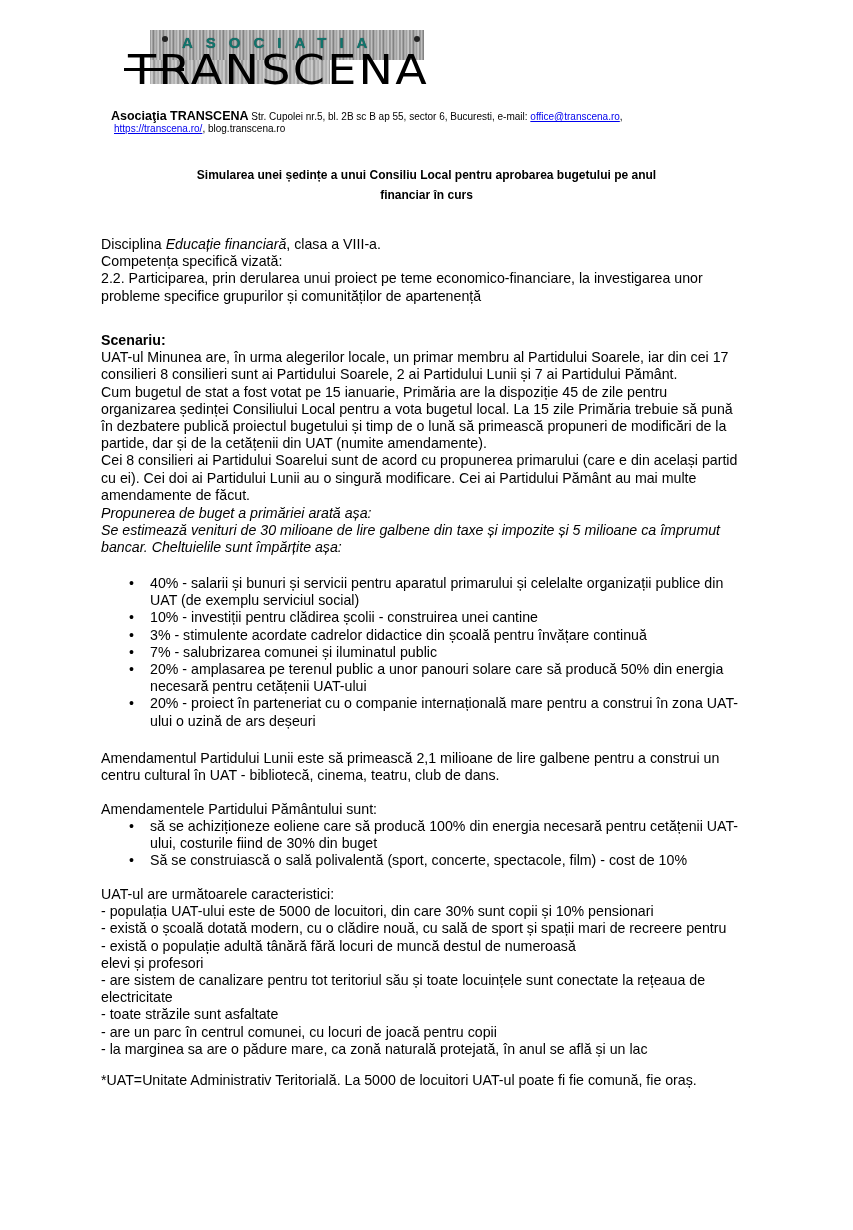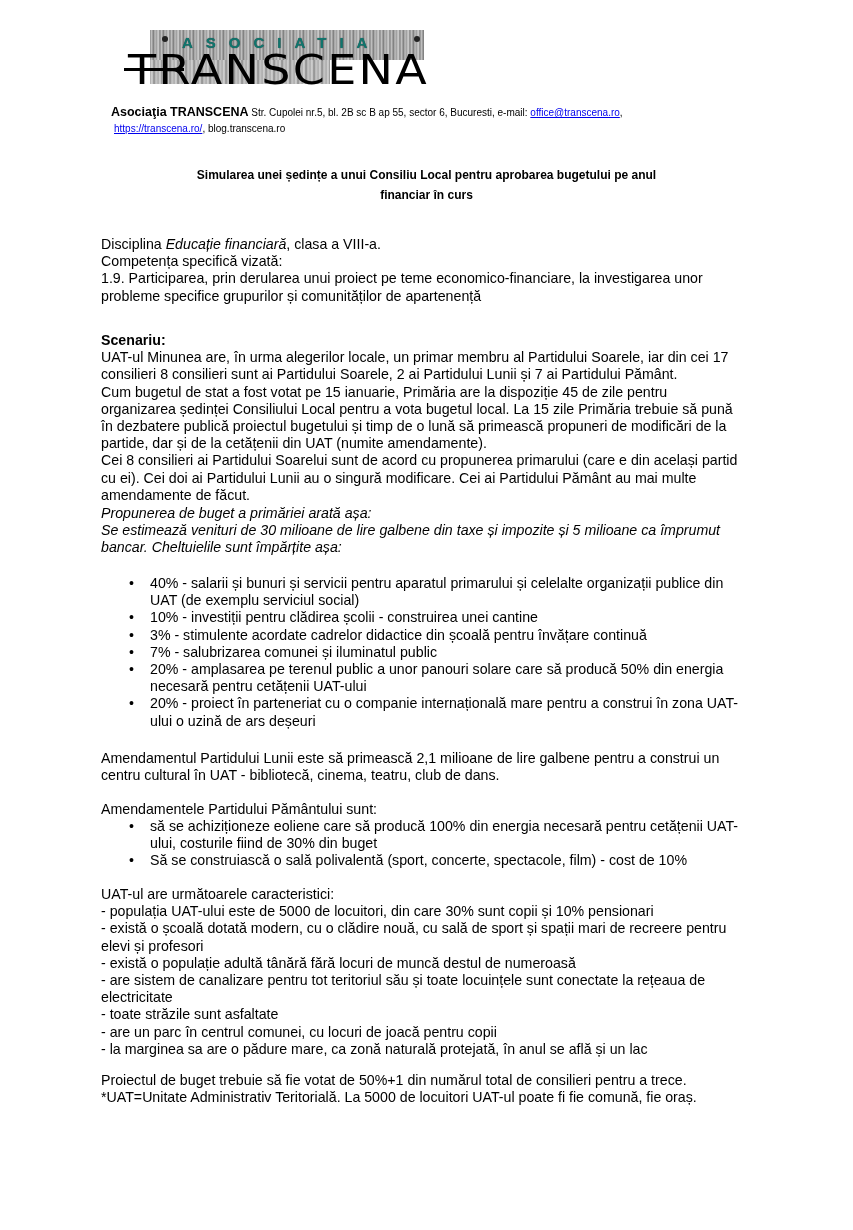--- a/index.html
+++ b/index.html
@@ -7,21 +7,21 @@
   .logo { position: absolute; left: 124px; top: 28px; width: 310px; height: 62px; }
   .logo-banner { position: absolute; left: 26px; top: 2px; width: 274px; height: 30px;
     background: repeating-linear-gradient(90deg, #8a8a8a 0px, #cfcfcf 2px, #6f6f6f 3px, #bdbdbd 5px, #9a9a9a 7px, #e0e0e0 8px, #7d7d7d 10px); }
   .logo-banner-lower { position: absolute; left: 26px; top: 32px; width: 180px; height: 24px;
     background: repeating-linear-gradient(90deg, #9a9a9a 0px, #d6d6d6 2px, #7a7a7a 4px, #c4c4c4 6px, #a5a5a5 8px); opacity: 0.9; }
   .logo-asoc { position: absolute; left: 58px; top: 6px; width: 230px; font-family: "Liberation Sans", sans-serif; font-weight: bold; font-size: 15px; color: #0f766e; letter-spacing: 13px; text-shadow: 0 0 1px #333; }
   .logo-main { position: absolute; left: 4px; top: 22px; font-family: "DejaVu Sans", sans-serif; font-size: 40px; line-height: 40px; letter-spacing: 2px; font-weight: normal; transform: scaleX(1.15); transform-origin: left top; color: #000; }
   .logo-bar { position: absolute; left: 0px; top: 40px; width: 60px; height: 3px; background: #000; }
   .logo-dot { position: absolute; width: 6px; height: 6px; border-radius: 50%; background: #222; }
 
-  .org-line { position: absolute; left: 111px; top: 106px; font-family: "Liberation Sans", sans-serif; font-size: 10px; line-height: 13px; white-space: nowrap; }
+  .org-line { position: absolute; left: 111px; top: 106px; font-family: "Liberation Sans", sans-serif; font-size: 10px; line-height: 21px; white-space: nowrap; }
   .org-line .org-name { font-weight: bold; font-size: 12.5px; }
   .org-line2 { position: absolute; left: 114px; top: 122px; font-size: 10px; line-height: 14px; white-space: nowrap; }
   a.link { color: #0000ee; text-decoration: underline; }
 
   .title { position: absolute; left: 100px; top: 165px; width: 653px; text-align: center; font-weight: bold; font-size: 12px; line-height: 20px; }
 
   .text { position: absolute; left: 101px; width: 680px; font-size: 14.2px; line-height: 17.2px; white-space: nowrap; }
   .bold { font-weight: bold; }
   .ital { font-style: italic; }
 
@@ -53,21 +53,21 @@
 </div>
 
 <div class="title">
   <div>Simularea unei ședințe a unui Consiliu Local pentru aprobarea bugetului pe anul</div>
   <div>financiar în curs</div>
 </div>
 
 <div class="text" style="top:236px;">
   <div><span>Disciplina </span><span class="ital">Educație financiară</span><span>, clasa a VIII-a.</span></div>
   <div>Competența specifică vizată:</div>
-  <div>1.9. Participarea, prin derularea unui proiect pe teme economico-financiare, la investigarea unor</div>
+  <div>2.2. Participarea, prin derularea unui proiect pe teme economico-financiare, la investigarea unor</div>
   <div>probleme specifice grupurilor și comunităților de apartenență</div>
 </div>
 
 <div class="text" style="top:332px;">
   <div class="bold">Scenariu:</div>
   <div>UAT-ul Minunea are, în urma alegerilor locale, un primar membru al Partidului Soarele, iar din cei 17</div>
   <div>consilieri 8 consilieri sunt ai Partidului Soarele, 2 ai Partidului Lunii și 7 ai Partidului Pământ.</div>
   <div>Cum bugetul de stat a fost votat pe 15 ianuarie, Primăria are la dispoziție 45 de zile pentru</div>
   <div>organizarea ședinței Consiliului Local pentru a vota bugetul local. La 15 zile Primăria trebuie să pună</div>
   <div>în dezbatere publică proiectul bugetului și timp de o lună să primească propuneri de modificări de la</div>
@@ -128,25 +128,24 @@
   <div class="bullet-item">
       <span class="dot">•</span>
       <span class="cont">Să se construiască o sală polivalentă (sport, concerte, spectacole, film) - cost de 10%</span>
     </div>
 </div>
 
 <div class="text" style="top:886px;">
   <div>UAT-ul are următoarele caracteristici:</div>
   <div>- populația UAT-ului este de 5000 de locuitori, din care 30% sunt copii și 10% pensionari</div>
   <div>- există o școală dotată modern, cu o clădire nouă, cu sală de sport și spații mari de recreere pentru</div>
+  <div>- există o populație adultă tânără fără locuri de muncă destul de numeroasă</div>
   <div>elevi și profesori</div>
-  <div>- există o populație adultă tânără fără locuri de muncă destul de numeroasă</div>
   <div>- are sistem de canalizare pentru tot teritoriul său și toate locuințele sunt conectate la rețeaua de</div>
   <div>electricitate</div>
   <div>- toate străzile sunt asfaltate</div>
   <div>- are un parc în centrul comunei, cu locuri de joacă pentru copii</div>
   <div>- la marginea sa are o pădure mare, ca zonă naturală protejată, în anul se află și un lac</div>
 </div>
 
 <div class="text" style="top:1072px;">
-  <div>Proiectul de buget trebuie să fie votat de 50%+1 din numărul total de consilieri pentru a trece.</div>
   <div>*UAT=Unitate Administrativ Teritorială. La 5000 de locuitori UAT-ul poate fi fie comună, fie oraș.</div>
 </div>
 
 </body></html>

